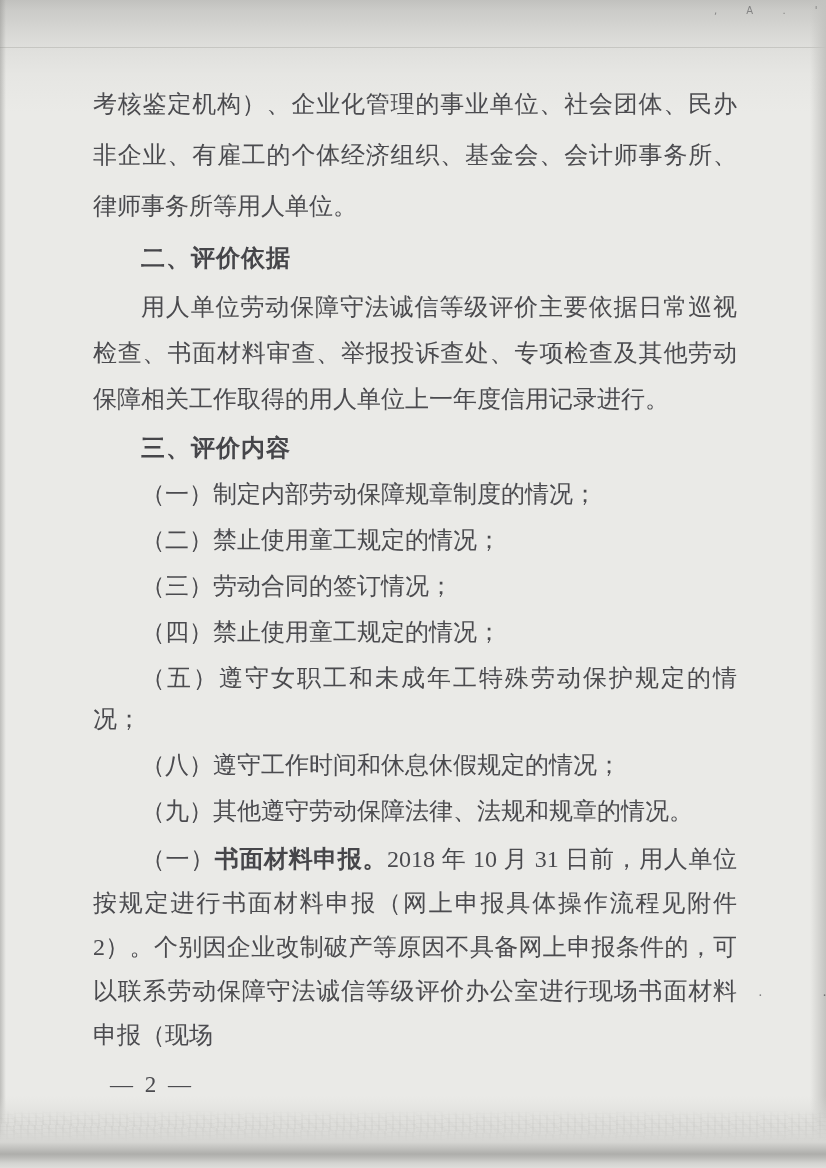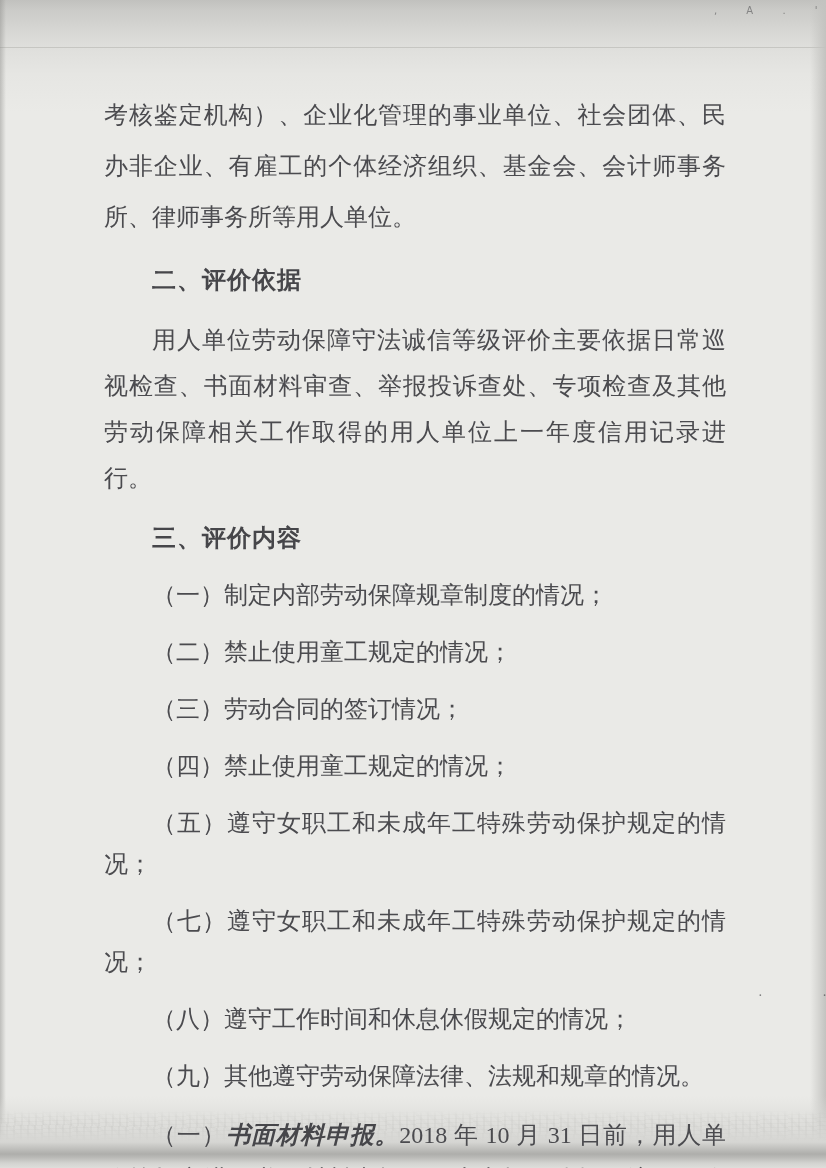--- a/index.html
+++ b/index.html
@@ -61,33 +61,33 @@
     position:absolute;top:988px;left:758px;width:70px;
     font-size:14px;letter-spacing:28px;white-space:nowrap;
     color:rgba(68,68,72,.65);filter:blur(.3px);
   }
   
   .content{
     position:absolute;left:88px;top:74px;width:654px;
     font-size:24px;color:var(--ink,#4b4b4f);
     text-align:justify;
   }
-  .content p{margin:16px;}
+  .content p{margin:5px;}
   .p-cont{line-height:51px;}
   .sec-heading{
     font-family:"Liberation Sans","DejaVu Sans",sans-serif;
     font-weight:600;color:var(--heading_ink,#47474b);
     line-height:42px;text-indent:2em;letter-spacing:1px;
   }
   .p-body{line-height:46px;text-indent:2em;}
   .item{line-height:41px;text-indent:2em;}
   .p-proc{line-height:44px;text-indent:2em;}
   .lead-bold{
     font-family:"Liberation Sans","DejaVu Sans",sans-serif;
-    font-weight:700;color:var(--heading_ink,#434347);font-style:italic;
+    font-weight:700;color:var(--heading_ink,#434347);
   }
   .page-num{
     margin-top:12px !important;margin-left:22px !important;
     font-size:23px;line-height:32px;letter-spacing:3px;
     text-align:left;text-indent:0;
   }
 </style>
 </head>
 <body>
 
@@ -109,21 +109,20 @@
 
     <p class="sec-heading">二、评价依据</p>
     <p class="p-body">用人单位劳动保障守法诚信等级评价主要依据日常巡视检查、书面材料审查、举报投诉查处、专项检查及其他劳动保障相关工作取得的用人单位上一年度信用记录进行。</p>
 
     <p class="sec-heading">三、评价内容</p>
     <p class="item">（一）制定内部劳动保障规章制度的情况；</p>
     <p class="item">（二）禁止使用童工规定的情况；</p>
     <p class="item">（三）劳动合同的签订情况；</p>
     <p class="item">（四）禁止使用童工规定的情况；</p>
     <p class="item">（五）遵守女职工和未成年工特殊劳动保护规定的情况；</p>
-    <p class="item">（七）遵守女职工和未成年工特殊劳动保护规定的情况；</p>
     <p class="item">（八）遵守工作时间和休息休假规定的情况；</p>
     <p class="item">（九）其他遵守劳动保障法律、法规和规章的情况。</p>
 
     <p class="p-proc"><span>（一）</span><span class="lead-bold">书面材料申报。</span><span>2018 年 10 月 31 日前，用人单位按规定进行书面材料申报（网上申报具体操作流程见附件 2）。个别因企业改制破产等原因不具备网上申报条件的，可以联系劳动保障守法诚信等级评价办公室进行现场书面材料申报（现场</span></p>
 
     <p class="page-num">— 2 —</p>
 
   </div>
 </div>
 

